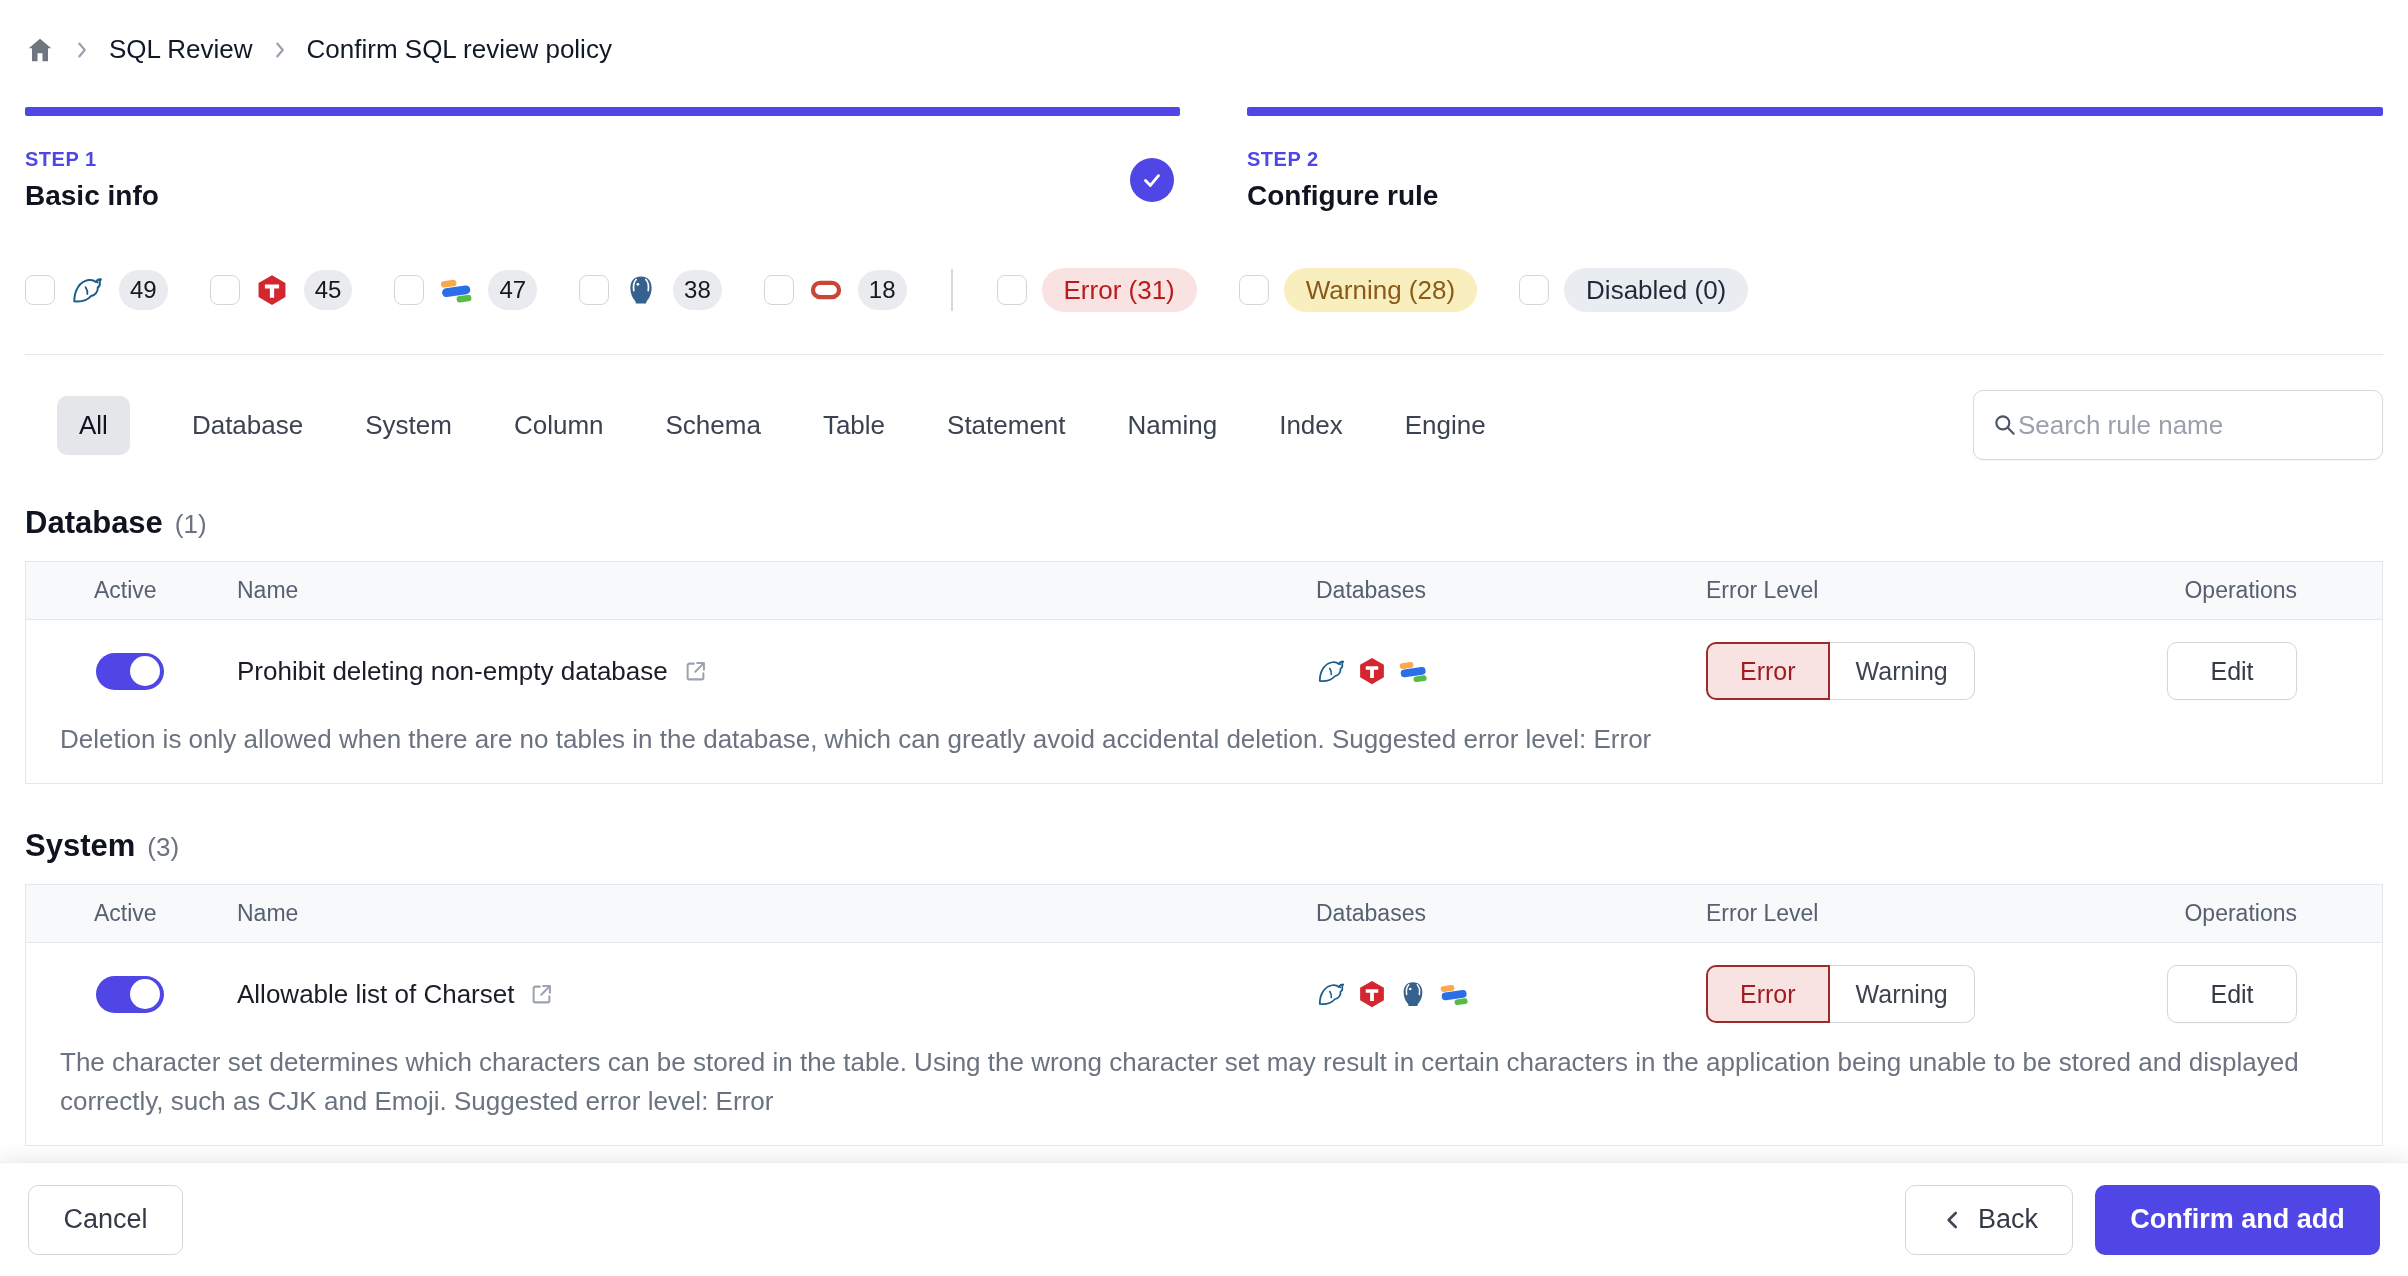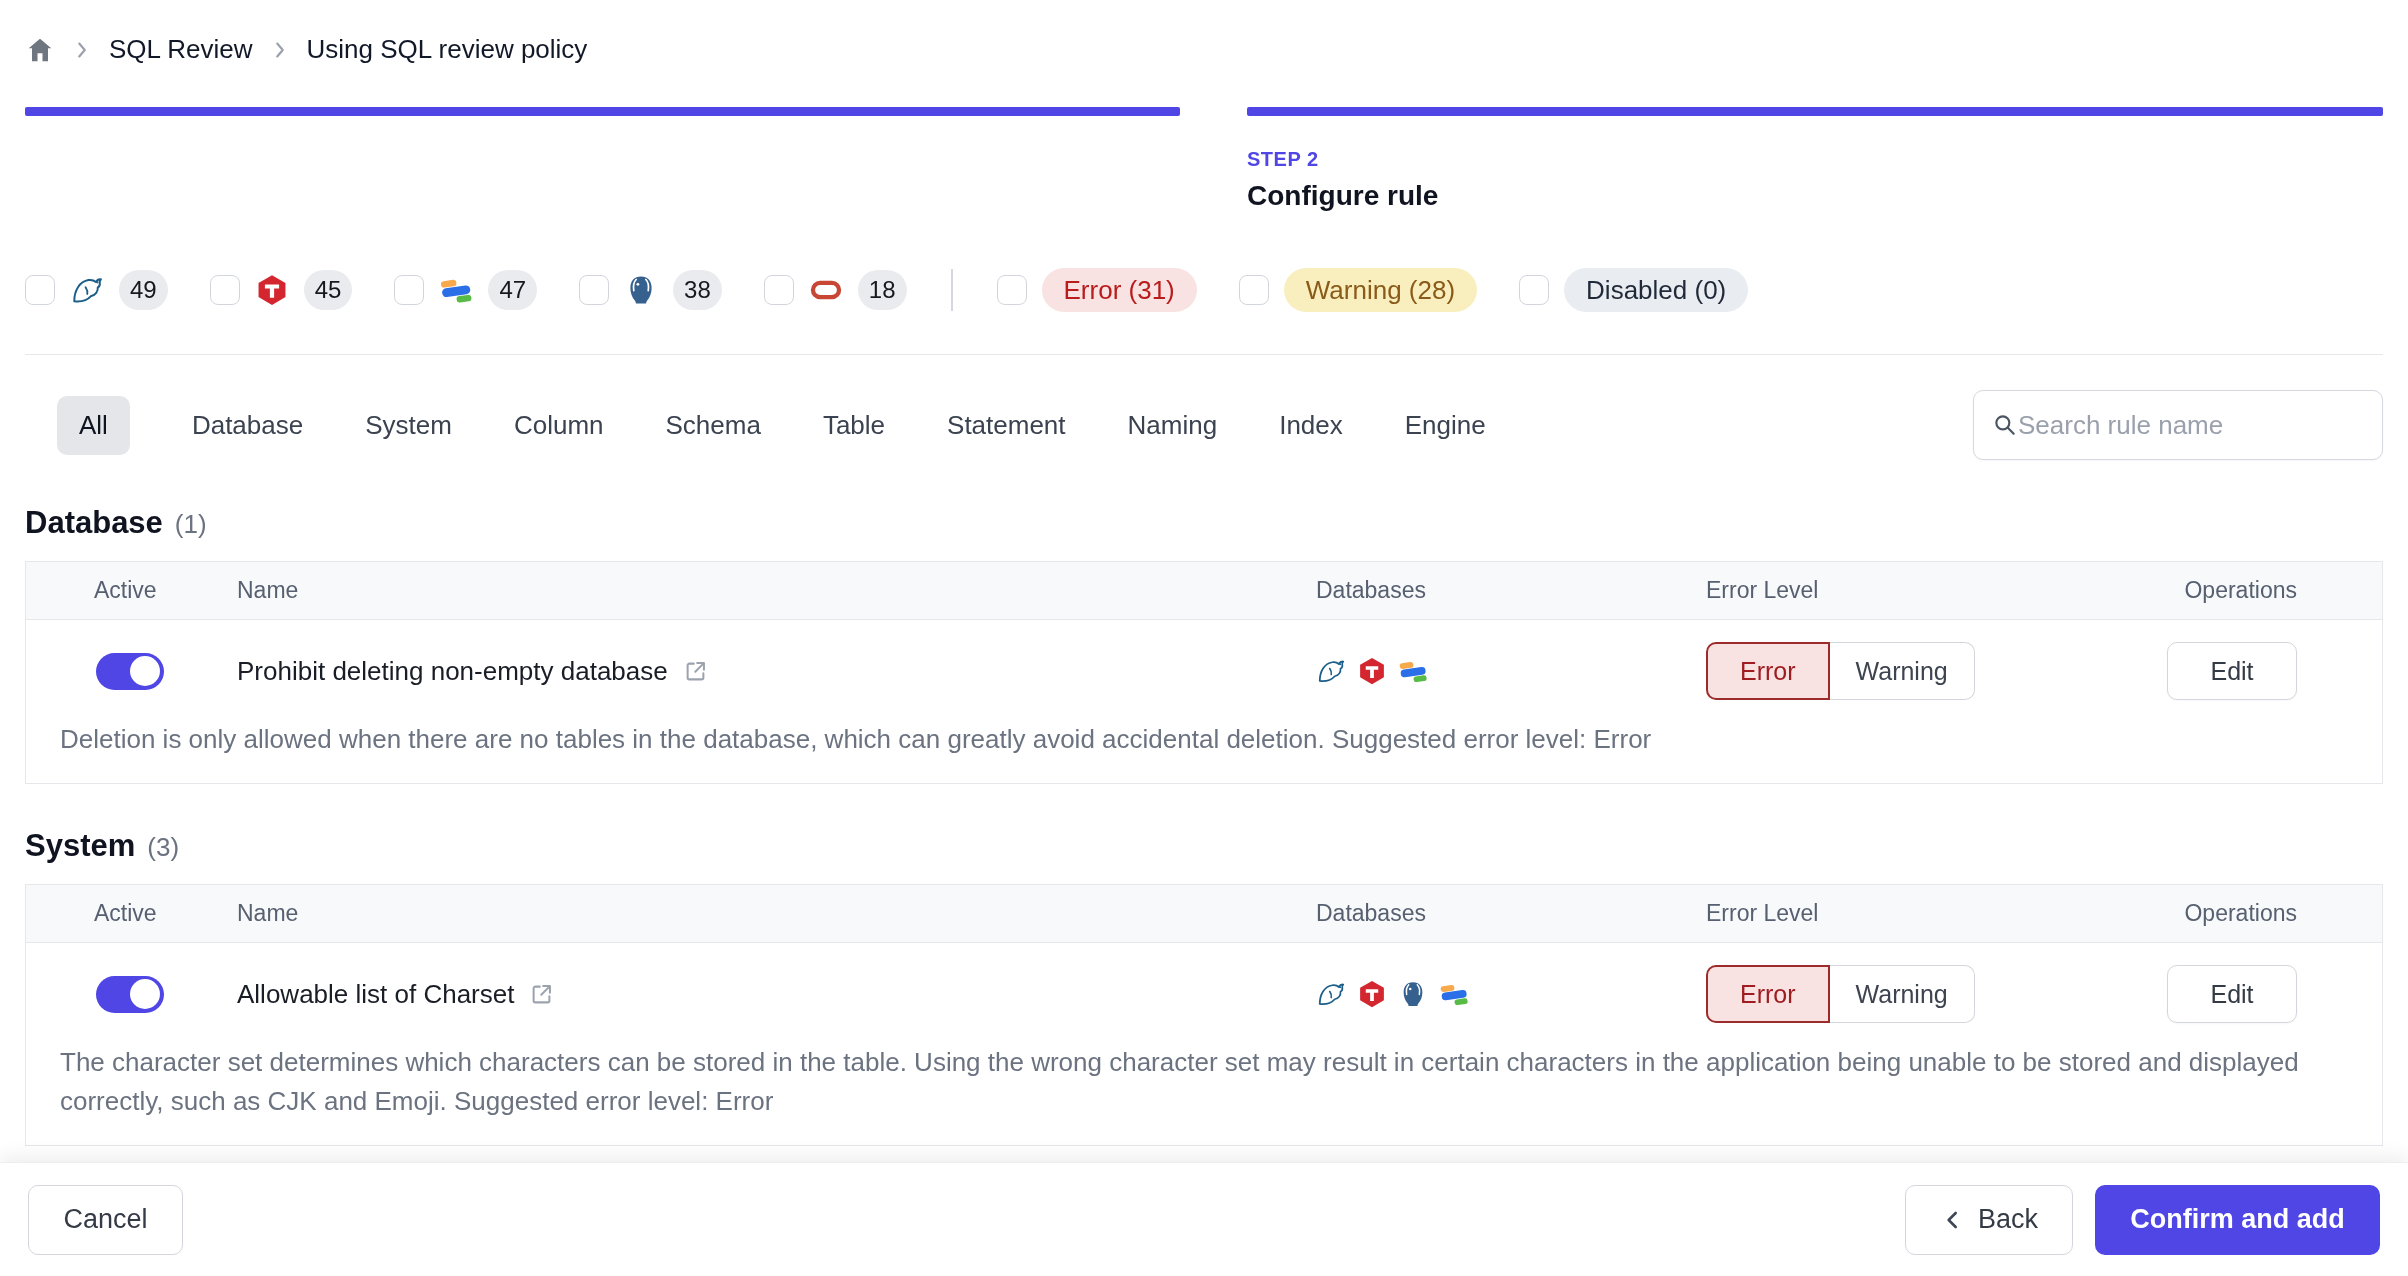--- a/index.html
+++ b/index.html
@@ -95,28 +95,39 @@
       <svg width="22" height="22" viewBox="0 0 24 24">
           <polyline points="9,5 15,12 9,19" fill="none" stroke="#9aa1ad" stroke-width="2.4" stroke-linecap="round" stroke-linejoin="round"></polyline>
         </svg>
     </span>
     <span class="crumb">SQL Review</span>
     <span class="crumb-chevron">
       <svg width="22" height="22" viewBox="0 0 24 24">
           <polyline points="9,5 15,12 9,19" fill="none" stroke="#9aa1ad" stroke-width="2.4" stroke-linecap="round" stroke-linejoin="round"></polyline>
         </svg>
     </span>
-    <span class="crumb">Using SQL review policy</span>
+    <span class="crumb">Confirm SQL review policy</span>
   </div>
 
   <div class="content">
 
     <div class="steps">
       <div class="step1">
         <div class="step-bar"></div>
+        <div class="step-body">
+          <div>
+            <div class="step-label">STEP 1</div>
+            <div class="step-title">Basic info</div>
+          </div>
+          <div class="step-check">
+            <svg width="26" height="26" viewBox="0 0 24 24">
+                <polyline points="6,12.5 10.5,17 18,8" fill="none" stroke="#fff" stroke-width="2.6" stroke-linecap="round" stroke-linejoin="round"></polyline>
+              </svg>
+          </div>
+        </div>
       </div>
       <div class="step2">
         <div class="step-bar"></div>
         <div class="step-body">
           <div>
             <div class="step-label">STEP 2</div>
             <div class="step-title">Configure rule</div>
           </div>
         </div>
       </div>

